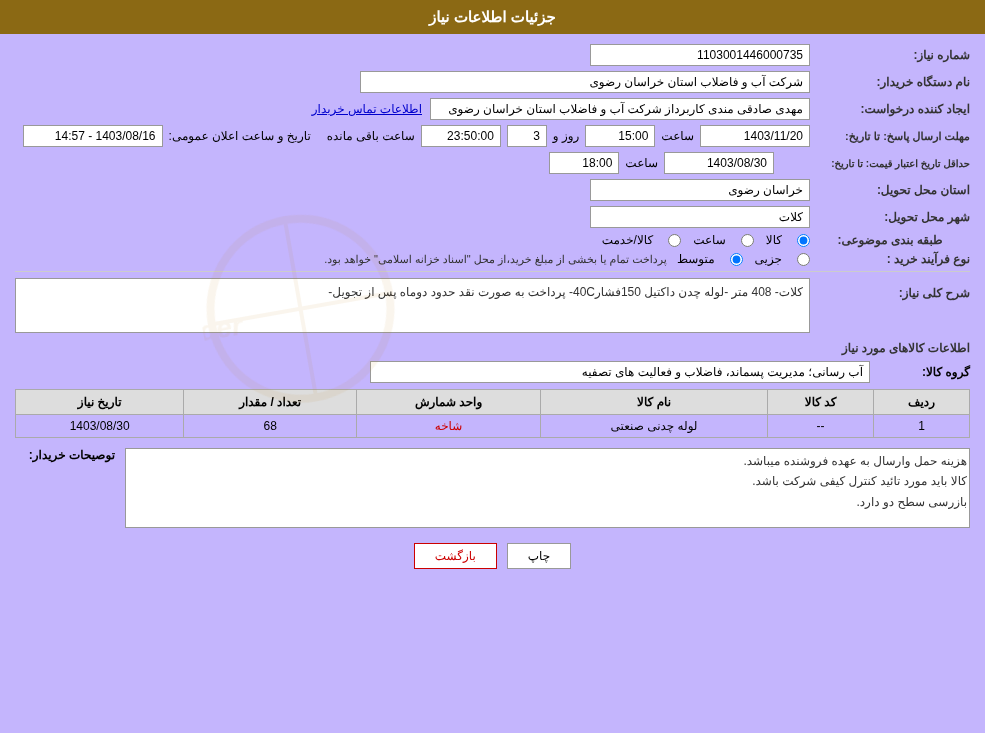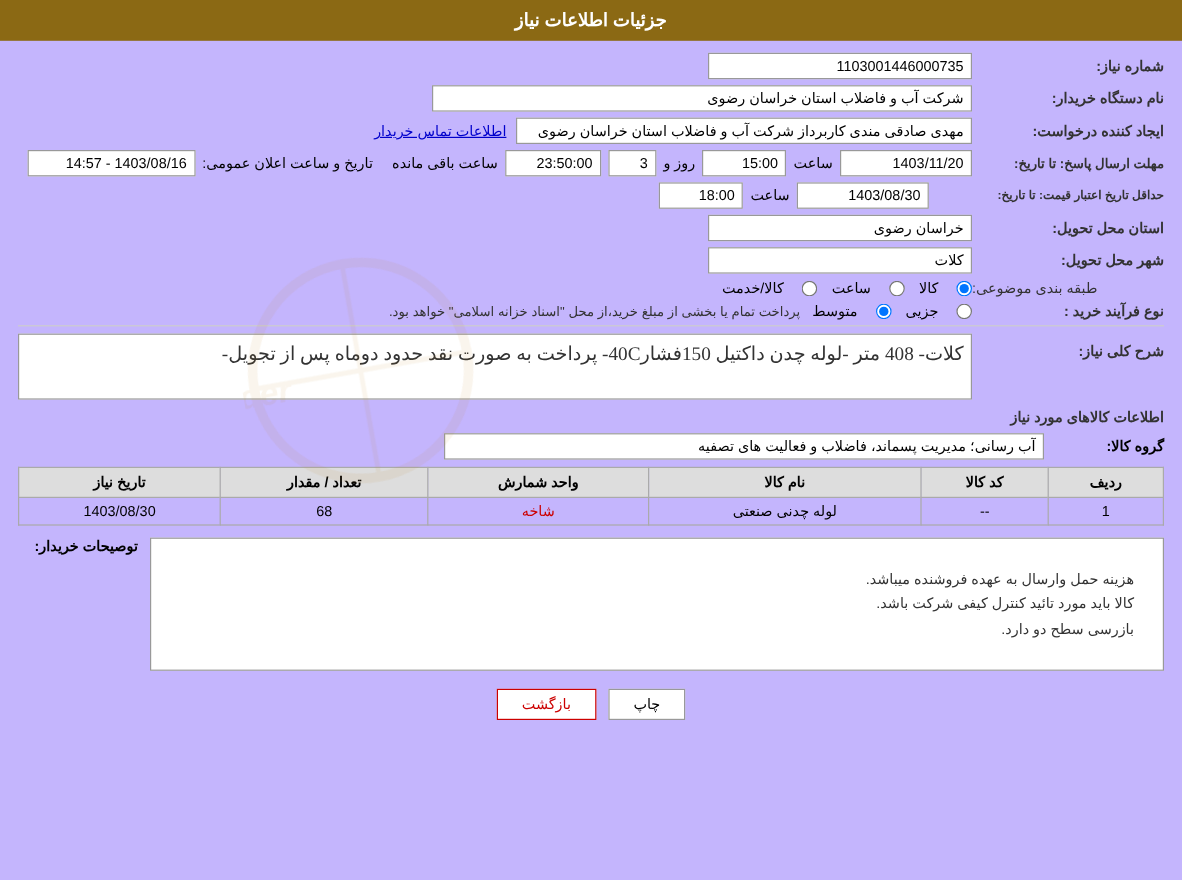--- a/index.html
+++ b/index.html
@@ -68,23 +68,22 @@
       font-size: 12px;
       margin: 8px 0 4px 0;
     }
     .description-box {
       border: 1px solid #999;
       background: #fff;
       padding: 6px;
       min-height: 55px;
       width: 100%;
       text-align: right;
-      font-size: 16px;
+      font-size: 12px;
       color: #333;
-      font-family: Liberation Serif, serif;
     }
     .goods-table {
       width: 100%;
       border-collapse: collapse;
       margin-top: 6px;
     }
     .goods-table th {
       background: #ddd;
       border: 1px solid #aaa;
       padding: 5px 8px;
@@ -96,21 +95,21 @@
       padding: 4px 8px;
       text-align: center;
       font-size: 12px;
     }
     .goods-table td.red-text {
       color: #cc0000;
     }
     .buyer-notes {
       border: 1px solid #999;
       background: #fff;
-      padding: 24px;
+      padding: 2px;
       min-height: 80px;
       text-align: right;
       font-size: 12px;
       line-height: 1.7;
       color: #333;
     }
     .bottom-buttons {
       display: flex;
       justify-content: center;
       gap: 10px;
@@ -199,21 +198,21 @@
       <span class="label-cell" style="width:160px;font-weight:bold;text-align:right;">استان محل تحویل:</span>
       <div class="input-box" style="min-width:220px;">خراسان رضوی</div>
     </div>
 
     <div class="info-row" style="margin-bottom:5px;">
       <span class="label-cell" style="width:160px;font-weight:bold;text-align:right;">شهر محل تحویل:</span>
       <div class="input-box" style="min-width:220px;">کلات</div>
     </div>
 
     <div class="info-row" style="margin-bottom:5px;">
-      <span class="label-cell" style="width:160px;font-weight:normal;text-align:left;">طبقه بندی موضوعی:</span>
+      <span class="label-cell" style="width:160px;font-weight:bold;text-align:center;">طبقه بندی موضوعی:</span>
       <div class="radio-group">
         <div class="radio-item">
           <input type="radio" name="tabaqe" checked="" style="">
           <span>کالا</span>
         </div>
         <div class="radio-item">
           <input type="radio" name="tabaqe" style="">
           <span>ساعت</span>
         </div>
         <div class="radio-item">

